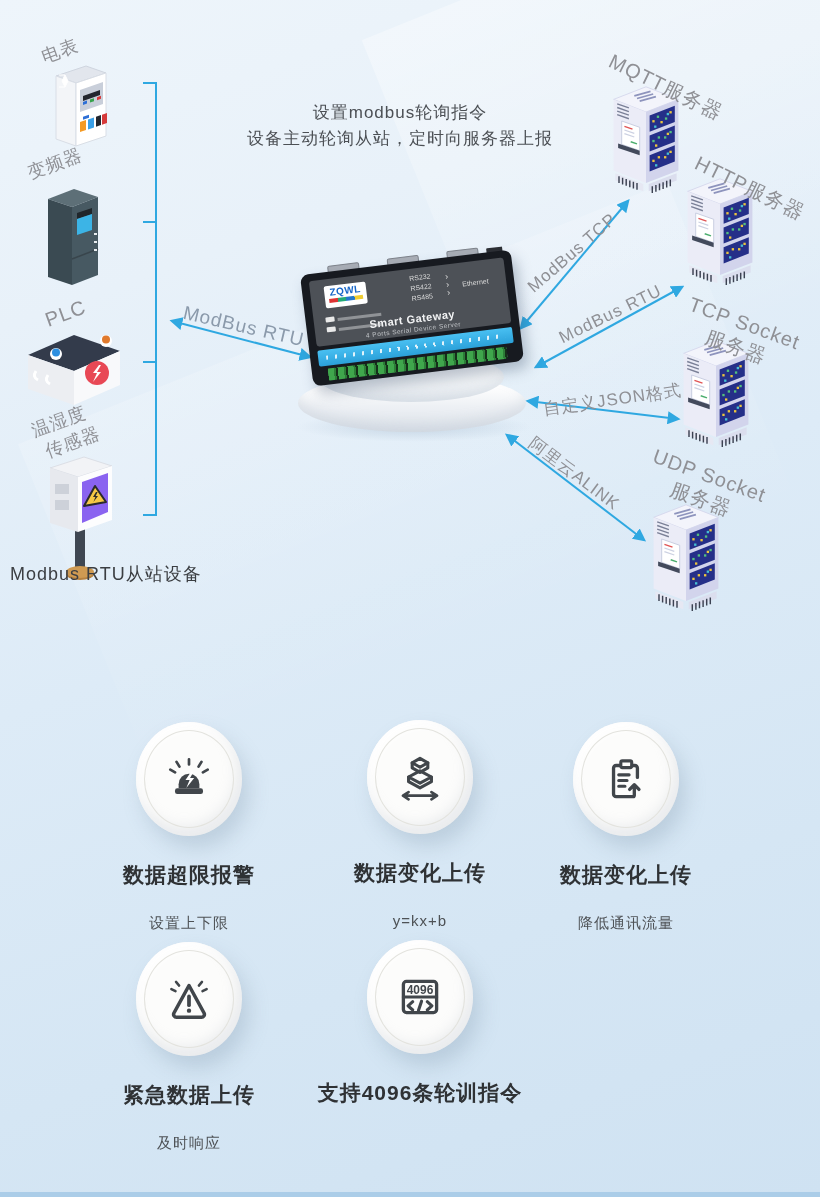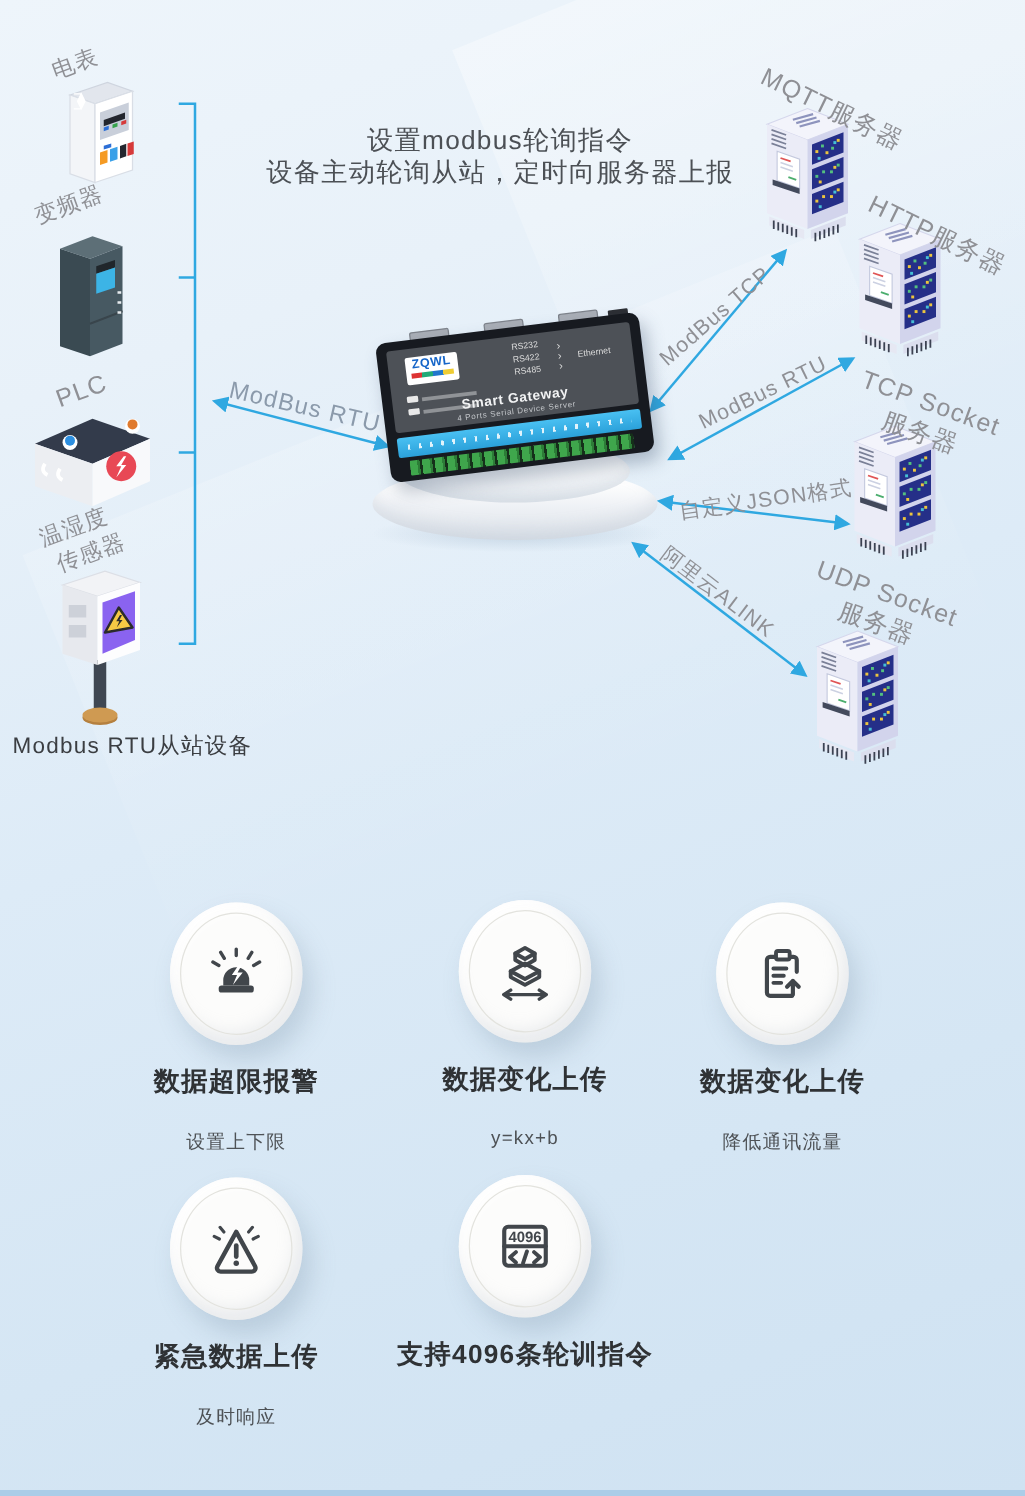--- a/index.html
+++ b/index.html
@@ -11,23 +11,23 @@
   .streak.s1{left:420px;top:-80px;width:560px;height:420px;}
   .streak.s2{left:60px;top:300px;width:700px;height:360px;opacity:.5;}
   .bottom-bar{position:absolute;left:0;bottom:0;width:820px;height:5px;background:#abcde8;z-index:6;}
 
   
   .lbl{position:absolute;color:#8f9095;letter-spacing:1px;white-space:nowrap;z-index:5;}
   .lbl.dev{font-size:18px;transform:rotate(-20deg);transform-origin:left top;}
   .lbl.srv{font-size:20px;transform:rotate(26deg);transform-origin:left top;}
   .lbl.srv2{font-size:20px;transform:rotate(20deg);transform-origin:left top;text-align:center;line-height:25px;}
   .lbl.link{font-size:17px;transform-origin:left top;}
-  .caption{position:absolute;left:10px;top:584px;font-size:18px;color:#3b3e42;z-index:5;letter-spacing:1px;}
+  .caption{position:absolute;left:10px;top:562px;font-size:18px;color:#3b3e42;z-index:5;letter-spacing:1px;}
   .note{position:absolute;left:170px;top:100px;width:460px;text-align:center;color:#4c5055;
-    font-size:21px;line-height:26px;z-index:5;letter-spacing:1px;}
+    font-size:17px;line-height:26px;z-index:5;letter-spacing:1px;}
 
   
   .art{position:absolute;z-index:2;}
 
   
   .wires{position:absolute;left:0;top:0;z-index:3;}
 
   
   .ped-shadow{position:absolute;left:296px;top:412px;width:236px;height:30px;border-radius:50%;
     background:radial-gradient(ellipse at center,rgba(140,165,190,.35),rgba(140,165,190,0) 70%);z-index:1;}
@@ -62,21 +62,21 @@
     background:repeating-linear-gradient(90deg,rgba(255,255,255,.85) 0 2px,rgba(255,255,255,0) 2px 9px);}
   .gw-terms{position:absolute;left:16px;right:16px;top:96px;height:12px;border-radius:1px;
     background:repeating-linear-gradient(90deg,#3fa64c 0 6px,#2c7d37 6px 8px,#15301a 8px 10px);}
 
   
   .feature{position:absolute;width:260px;text-align:center;z-index:2;}
   .badge{position:relative;width:106px;height:114px;margin:0 auto;border-radius:50%;background:#fcfcfb;
     box-shadow:7px 12px 20px rgba(125,148,170,.30),inset -5px -9px 14px rgba(188,195,204,.30),inset 5px 7px 10px rgba(255,255,255,.95);}
   .badge::after{content:"";position:absolute;inset:8px;border:1px solid #e3e3de;border-radius:50%;}
   .badge svg{position:absolute;left:50%;top:50%;transform:translate(-50%,-50%);}
-  .f-title{margin-top:15px;font-size:21px;font-weight:bold;color:#2f3235;letter-spacing:1px;}
+  .f-title{margin-top:25px;font-size:21px;font-weight:bold;color:#2f3235;letter-spacing:1px;}
   .f-sub{margin-top:25px;font-size:15px;color:#4e5256;letter-spacing:1px;}
   .ic{stroke:#41464b;stroke-width:3;fill:none;stroke-linecap:round;stroke-linejoin:round;}
   .ic-fill{fill:#41464b;stroke:none;}
   .ic-txt{fill:#41464b;font-weight:bold;font-family:"Liberation Sans",sans-serif;}
 </style>
 </head>
 <body>
 
 <div class="stage">
   <div class="streak s1"></div>

